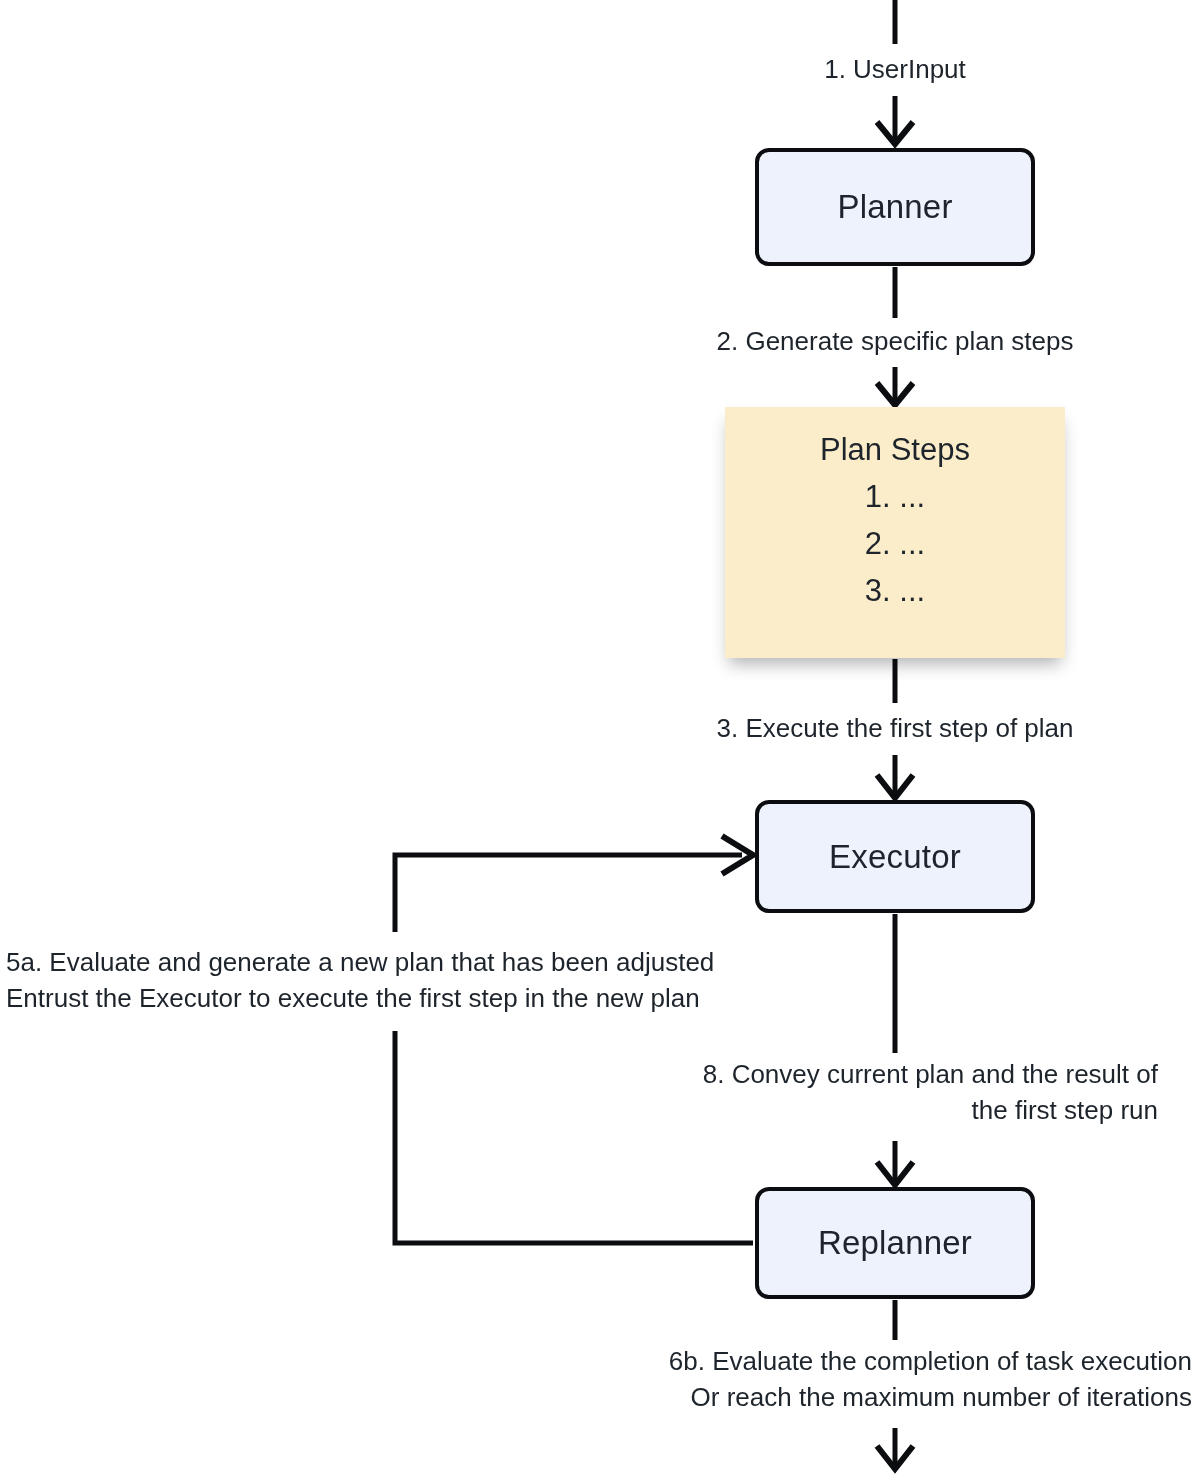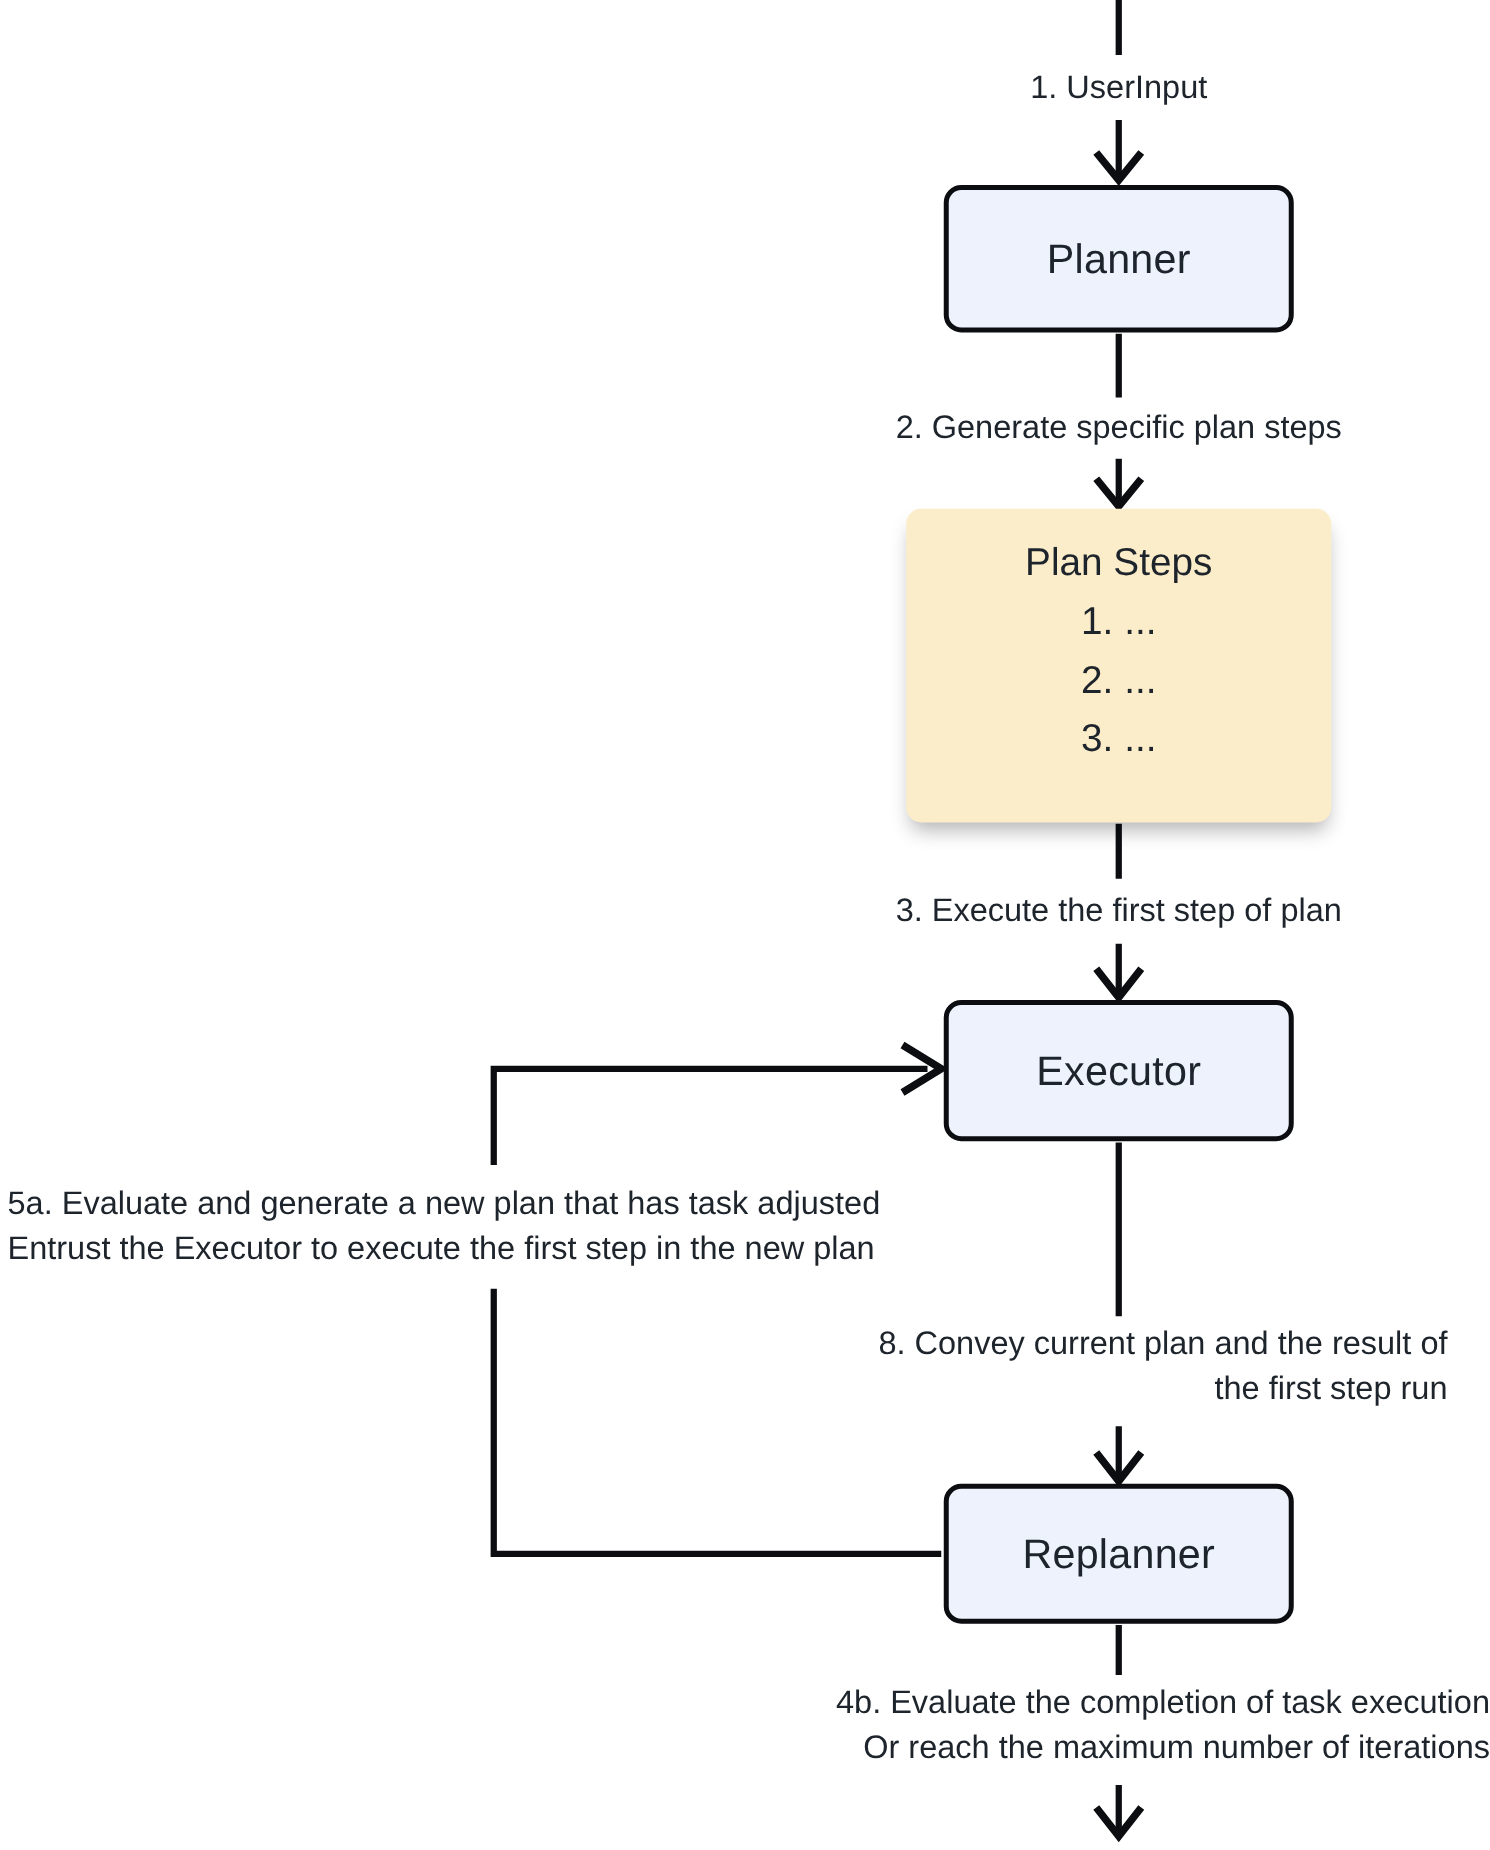--- a/index.html
+++ b/index.html
@@ -38,21 +38,21 @@
     border-radius: 14px;
   }
   .node-proc .node-label {
     font-size: 33px;
     color: #1d242b;
     letter-spacing: 0.2px;
   }
   .node-note {
     background: #fcedca;
     border: none;
-    border-radius: 12px;
+    border-radius: 0;
     flex-direction: column;
     justify-content: flex-start;
     box-shadow: 0 10px 16px -4px rgba(0,0,0,0.30);
   }
   .note-title {
     font-size: 31px;
     color: #1d242b;
     margin-top: 26px;
     line-height: 1.1;
   }
@@ -130,19 +130,19 @@
 
   <div class="edge-label el-center" style="left:595px; top:52px; width:600px;">1. UserInput</div>
 
   <div class="edge-label el-center" style="left:595px; top:324px; width:600px;">2. Generate specific plan steps</div>
 
   <div class="edge-label el-center" style="left:595px; top:711px; width:600px;">3. Execute the first step of plan</div>
 
   <div class="edge-label el-right" style="left:540px; top:1057px; width:618px;">8. Convey current plan and the result of
 the first step run</div>
 
-  <div class="edge-label el-left" style="left:6px; top:945px; width:800px;">5a. Evaluate and generate a new plan that has task adjusted
+  <div class="edge-label el-left" style="left:6px; top:945px; width:800px;">5a. Evaluate and generate a new plan that has been adjusted
 Entrust the Executor to execute the first step in the new plan</div>
 
-  <div class="edge-label el-right" style="left:330px; top:1344px; width:862px;">4b. Evaluate the completion of task execution
+  <div class="edge-label el-right" style="left:330px; top:1344px; width:862px;">6b. Evaluate the completion of task execution
 Or reach the maximum number of iterations</div>
 
 </div>
 
 </body></html>

